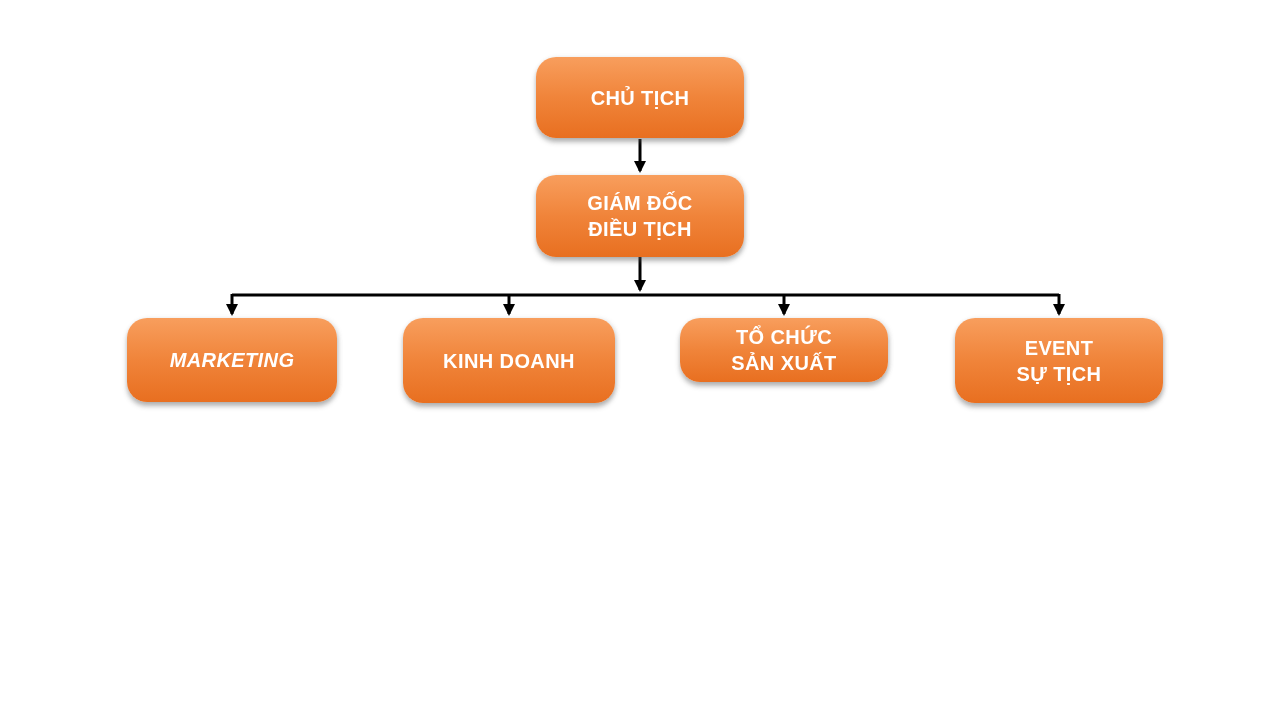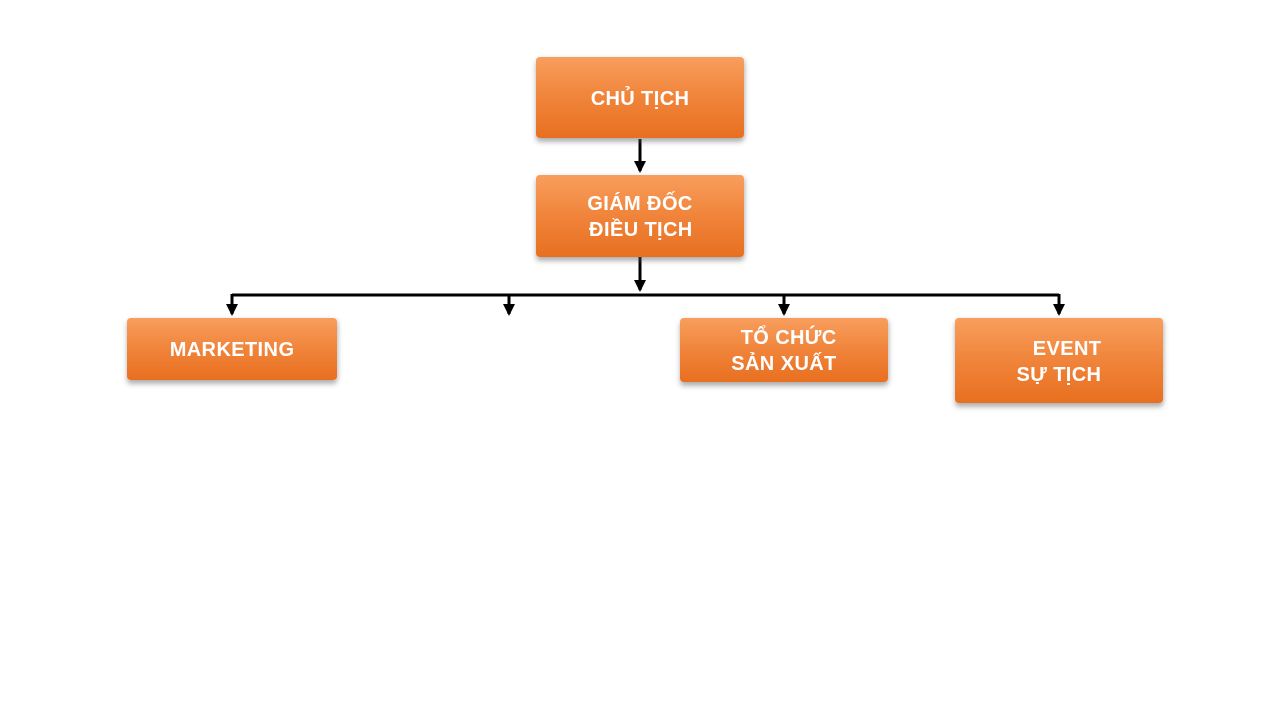--- a/index.html
+++ b/index.html
@@ -31,34 +31,34 @@
   .connectors .arrowhead {
     fill: #000000;
     stroke: none;
   }
   .node {
     position: absolute;
     z-index: 2;
     display: flex;
     align-items: center;
     justify-content: center;
-    text-align: right;
+    text-align: center;
     color: #ffffff;
     font-weight: bold;
     font-size: 20px;
     line-height: 1.3;
     letter-spacing: 0.4px;
     white-space: pre-line;
     background: linear-gradient(180deg, #f89e5d 0%, #f0843a 50%, #e86f20 100%);
-    border-radius: 4px;
+    border-radius: 20px;
     box-shadow: 0 4px 5px rgba(90, 90, 90, 0.45), 2px 0 4px rgba(120,120,120,0.15);
   }
   #node-chu-tich   { left: 536px; top: 57px;  width: 208px; height: 81px; }
   #node-giam-doc   { left: 536px; top: 175px; width: 208px; height: 82px; }
-  #node-marketing  { left: 127px; top: 318px; width: 210px; height: 62px; }
+  #node-marketing  { left: 127px; top: 318px; width: 210px; height: 84px; font-style: italic; }
   #node-kinh-doanh { left: 403px; top: 318px; width: 212px; height: 85px; }
   #node-to-chuc    { left: 680px; top: 318px; width: 208px; height: 64px; }
   #node-event      { left: 955px; top: 318px; width: 208px; height: 85px; }
 </style>
 </head>
 <body>
 
 <div class="stage">
 
   <svg class="connectors" viewBox="0 0 1280 720" xmlns="http://www.w3.org/2000/svg">
@@ -86,20 +86,23 @@
 
   <div class="node" id="node-giam-doc">
     <span>GIÁM ĐỐC
 ĐIỀU TỊCH</span>
   </div>
 
   <div class="node" id="node-marketing">
     <span>MARKETING</span>
   </div>
 
+  <div class="node" id="node-kinh-doanh">
+    <span>KINH DOANH</span>
+  </div>
 
   <div class="node" id="node-to-chuc">
     <span>TỔ CHỨC
 SẢN XUẤT</span>
   </div>
 
   <div class="node" id="node-event">
     <span>EVENT
 SỰ TỊCH</span>
   </div>

